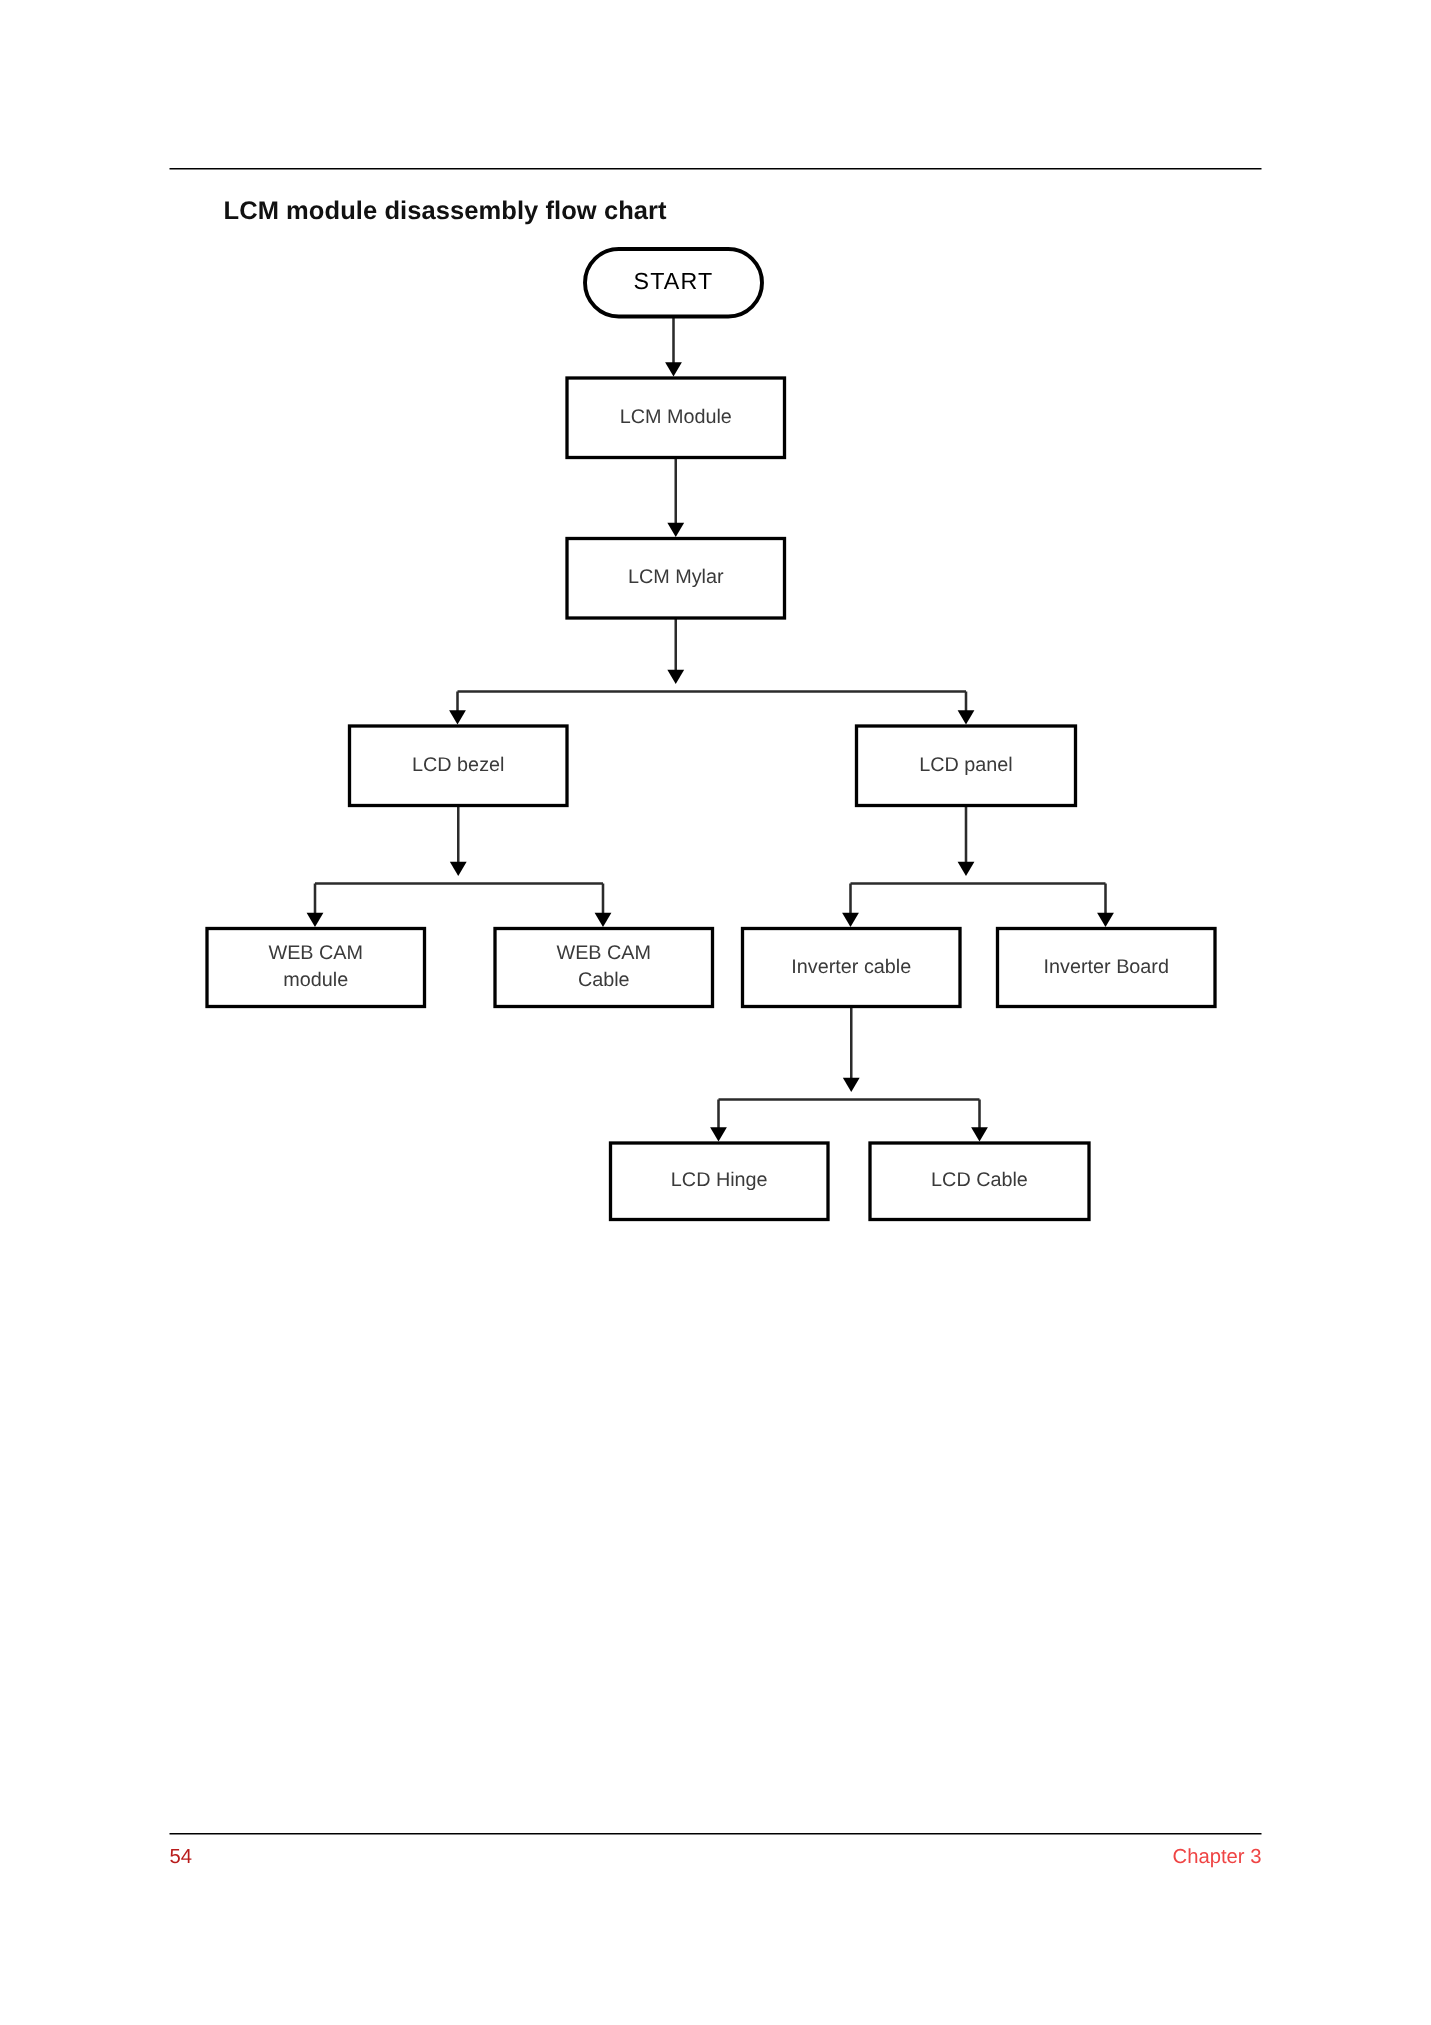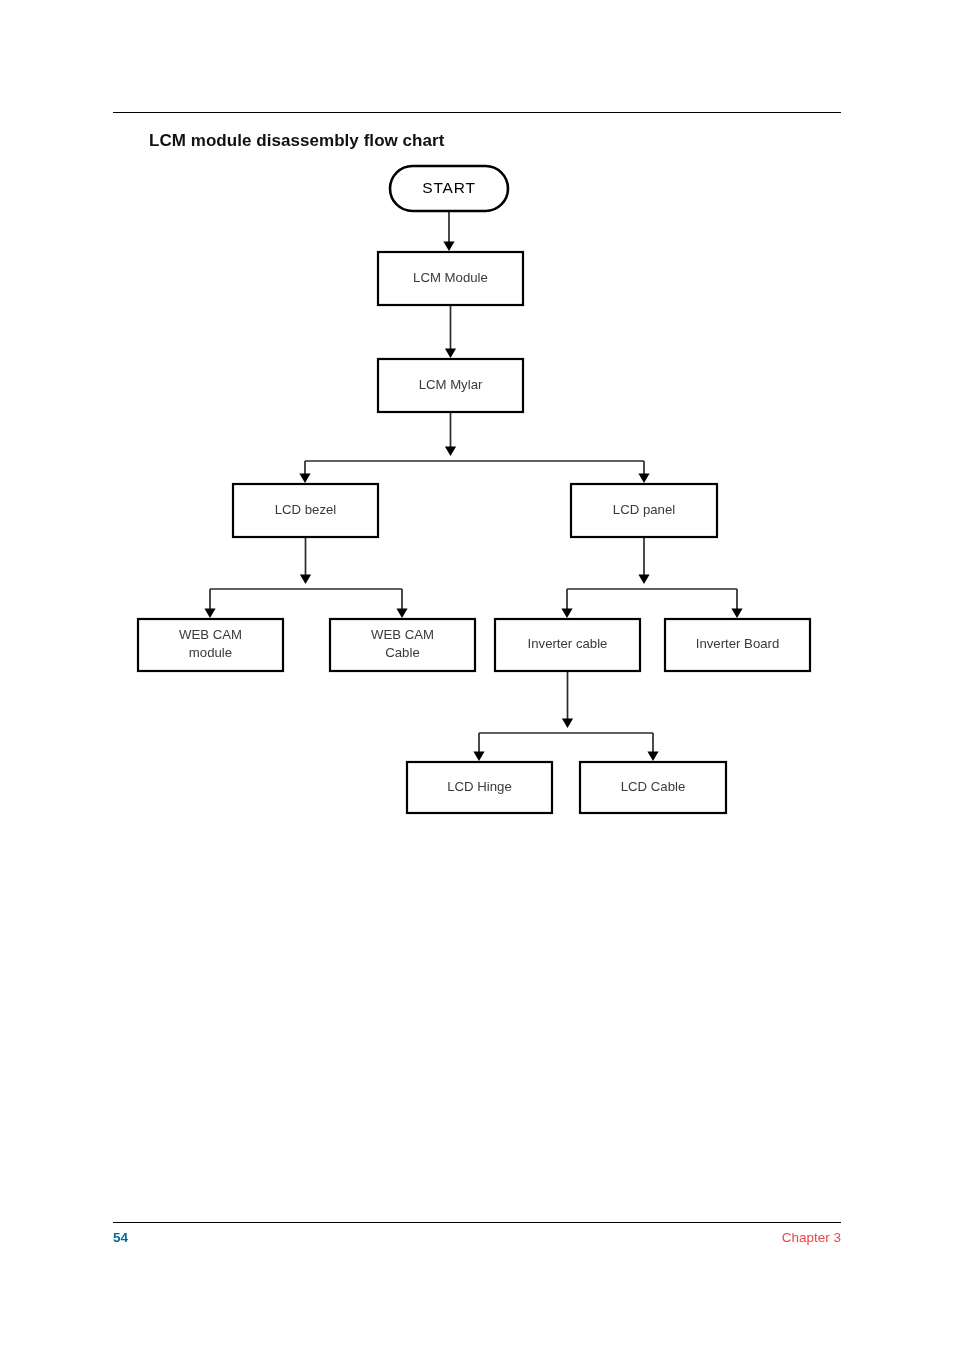--- a/index.html
+++ b/index.html
@@ -85,22 +85,22 @@
     top: 1222px;
     width: 728px;
     height: 0;
     border-top: 1.6px solid #000000;
   }
   .footer-page-number {
     position: absolute;
     left: 113px;
     top: 1230px;
     font-size: 13.5px;
-    font-weight: bold;
-    color: #0369a1;
+    font-weight: normal;
+    color: #b91c1c;
   }
   .footer-chapter {
     position: absolute;
     right: 113px;
     top: 1230px;
     font-size: 13.5px;
     color: #ef4444;
   }
 </style>
 </head>

